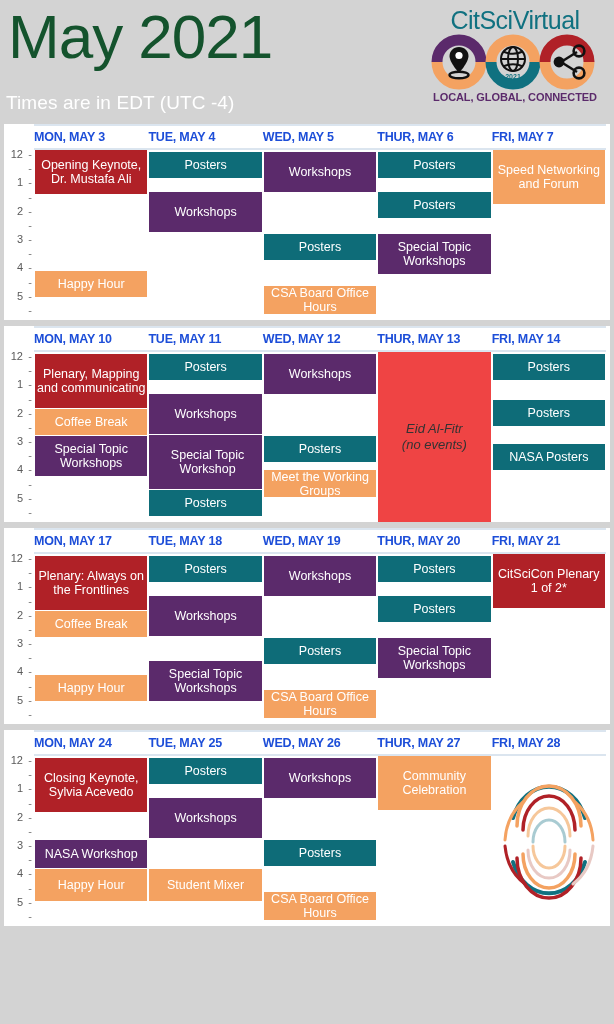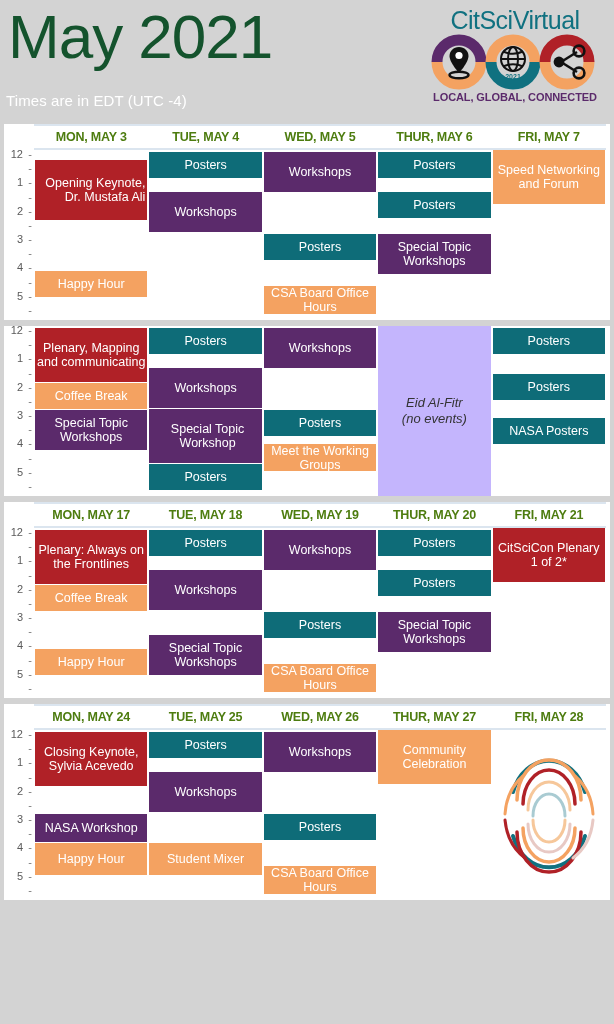--- a/index.html
+++ b/index.html
@@ -29,21 +29,21 @@
     font-size: 62px;
     font-weight: normal;
     color: #14532d;
     letter-spacing: -1px;
     line-height: 1;
   }
   .subtitle {
     position: absolute;
     left: 6px;
     top: 92px;
-    font-size: 15px;
+    font-size: 19px;
     color: #ffffff;
     letter-spacing: 0.1px;
   }
 
   
   .logo {
     position: absolute;
     right: 10px;
     top: 8px;
     width: 178px;
@@ -86,24 +86,24 @@
     height: 22px;
     align-items: center;
     border-top: 2px solid #dbe5ef;
     border-bottom: 2px solid #dbe5ef;
     margin-left: 30px;
     margin-right: 4px;
     margin-top: 4px;
   }
   .dayhead {
     flex: 1 1 0;
-    text-align: center;
+    text-align: left;
     font-size: 12.5px;
     font-weight: bold;
-    color: #4d7c0f;
+    color: #1d4ed8;
     letter-spacing: -0.2px;
     white-space: nowrap;
   }
 
   .grid {
     position: relative;
     margin-left: 30px;
     margin-right: 4px;
   }
 
@@ -163,21 +163,21 @@
   .c-teal   { background: #0E6C78; }
   .c-purple { background: #5B2A6B; }
   .c-orange { background: #F4A261; }
 
   .noevent {
     position: absolute;
     left: 1px;
     right: 1px;
     top: 0;
     bottom: 0;
-    background: #c4b5fd;
+    background: #ef4444;
     display: flex;
     align-items: center;
     justify-content: center;
     color: #333333;
     font-style: italic;
     font-size: 13px;
     line-height: 16px;
     text-align: center;
   }
 
@@ -308,21 +308,21 @@
           <div class="tick" style="top: 145.667px;">
             <span class="tl">5</span>
             <span class="td">-</span>
           </div>
           <div class="tick" style="top: 159.833px;">
             <span class="tl"></span>
             <span class="td">-</span>
           </div>
         </div>
         <div class="col" style="left: 0%; width: 20%;">
-          <div class="block c-red" style="top: 10px; height: 60px; text-align: right;">
+          <div class="block c-red" style="top: 0; height: 44px;">
             <span>Opening Keynote, Dr. Mustafa Ali</span>
           </div>
           <div class="block c-orange" style="top: 121px; height: 26px;">
             <span>Happy Hour</span>
           </div>
         </div>
         <div class="col" style="left: 20%; width: 20%;">
           <div class="block c-teal" style="top: 2px; height: 26px;">
             <span>Posters</span>
           </div>
@@ -353,20 +353,27 @@
           </div>
         </div>
         <div class="col" style="left: 80%; width: 20%;">
           <div class="block c-orange" style="top: 0px; height: 54px;">
             <span>Speed Networking and Forum</span>
           </div>
         </div>
       </div>
     </div>
     <div class="week">
+      <div class="daysrow">
+        <div class="dayhead">MON, MAY 10</div>
+        <div class="dayhead">TUE, MAY 11</div>
+        <div class="dayhead">WED, MAY 12</div>
+        <div class="dayhead">THUR, MAY 13</div>
+        <div class="dayhead">FRI, MAY 14</div>
+      </div>
       <div class="grid" style="height: 170px;">
         <div class="axis">
           <div class="tick" style="top: 4px;">
             <span class="tl">12</span>
             <span class="td">-</span>
           </div>
           <div class="tick" style="top: 18.1667px;">
             <span class="tl"></span>
             <span class="td">-</span>
           </div>

